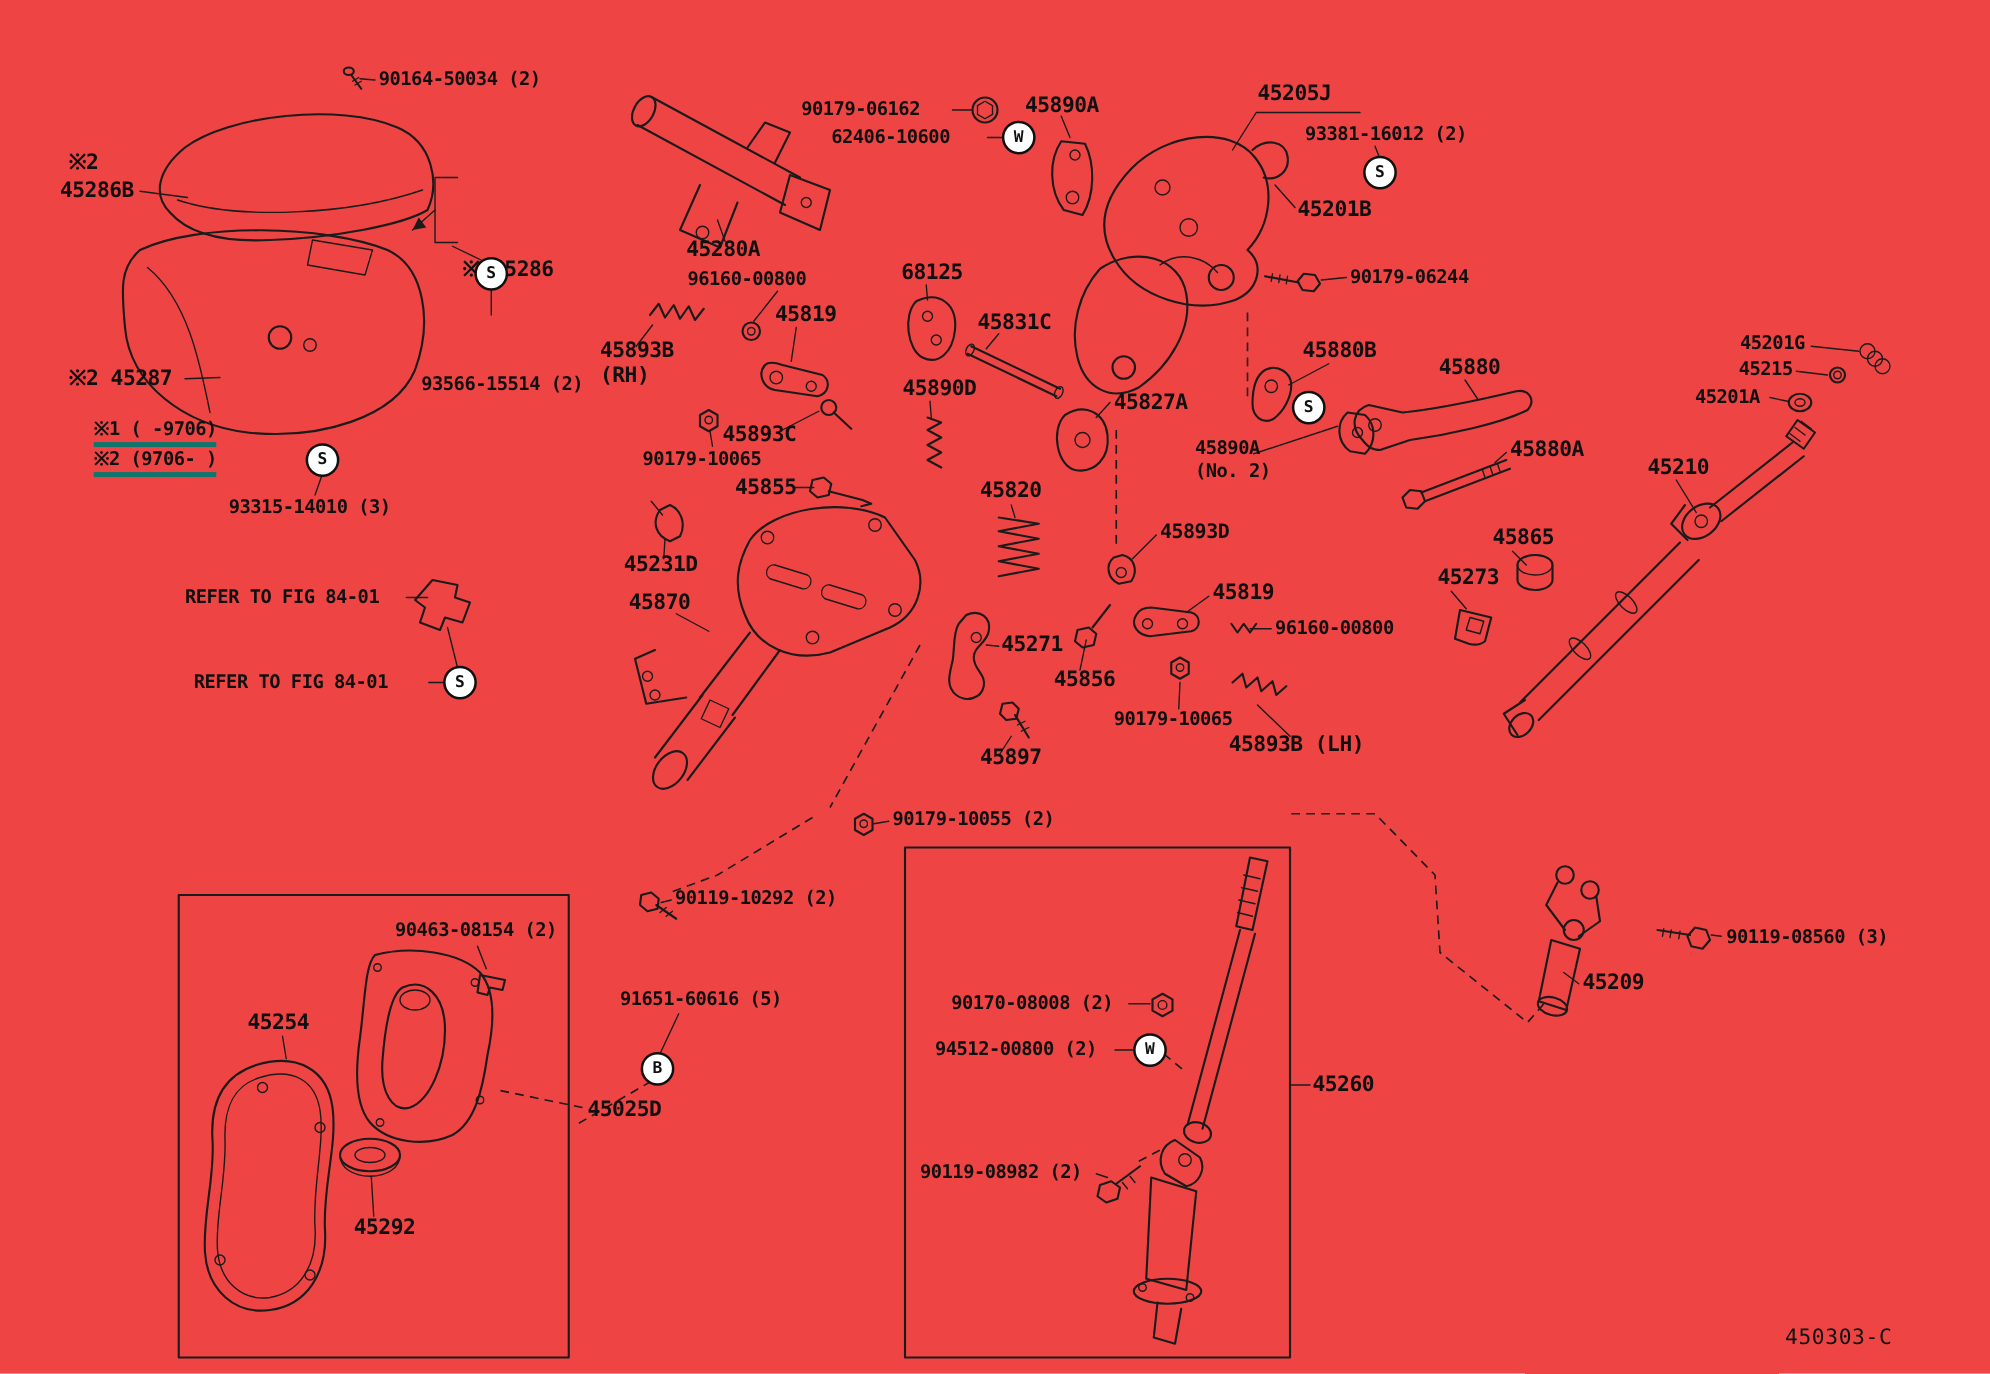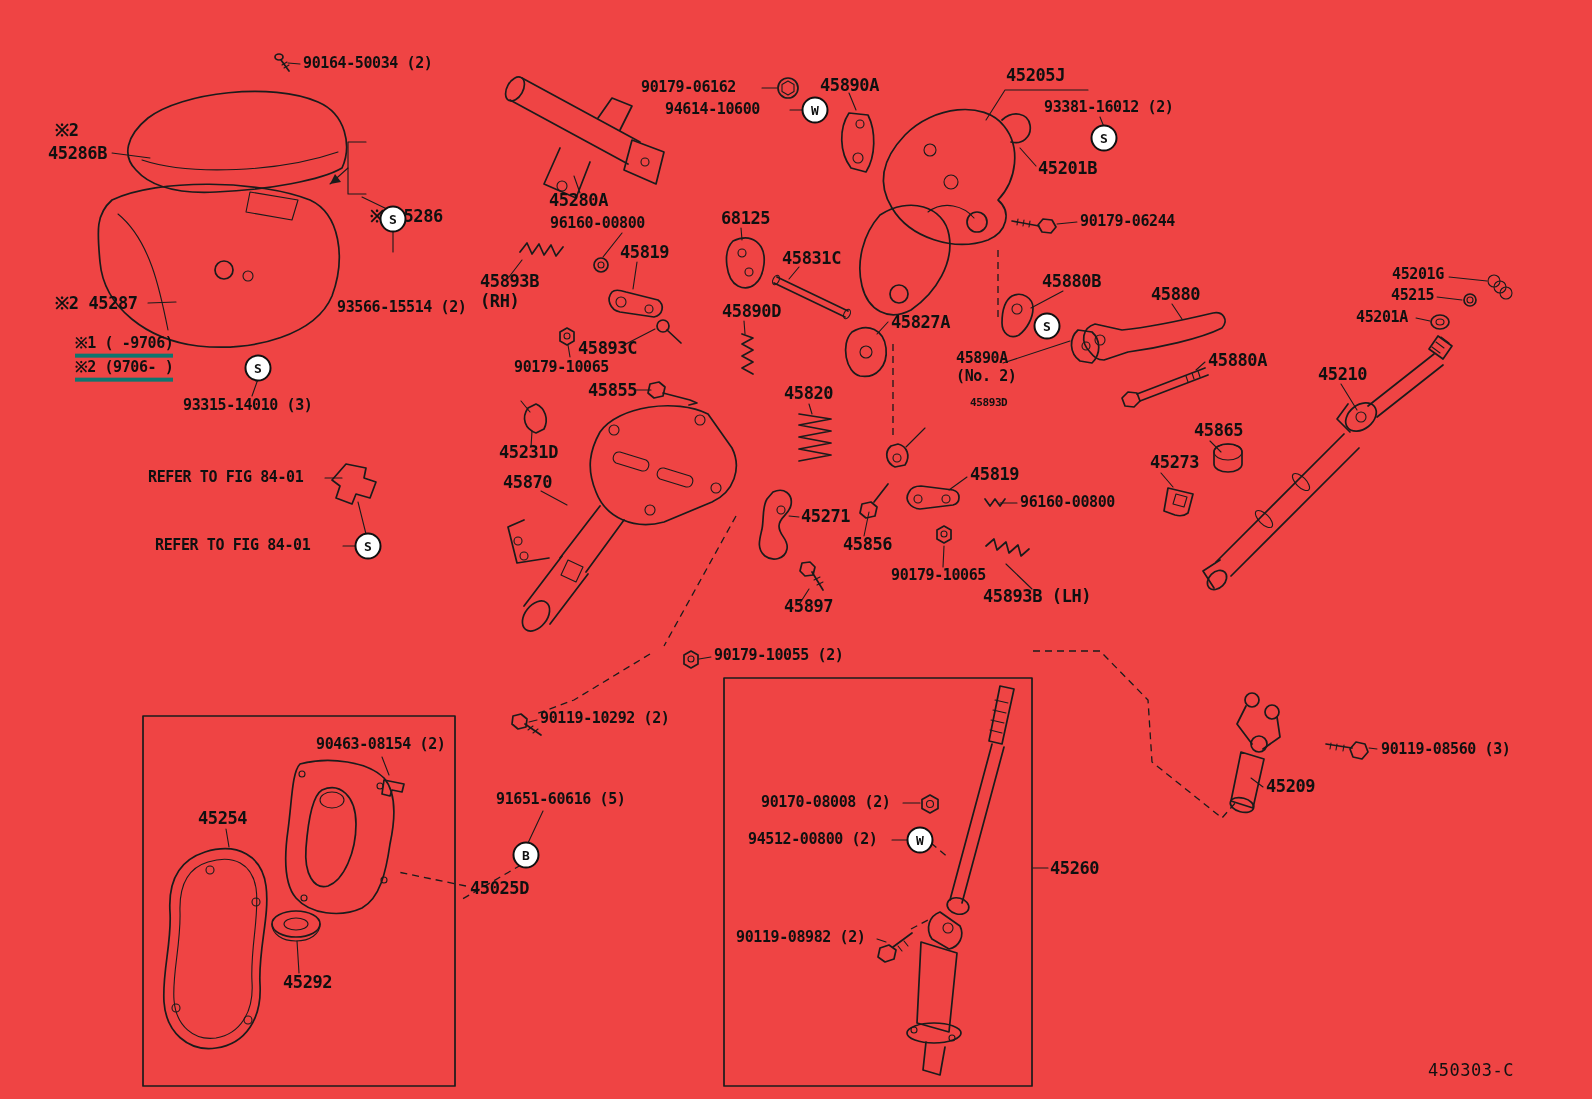--- a/index.html
+++ b/index.html
@@ -334,21 +334,21 @@
       <div class="part-label" style="left: 370px; top: 168px; font-size: 17px; margin-top: 48px;">※145286</div>
       <div class="part-label" style="left: 337px; top: 263px; font-size: 15px; margin-top: 45px;">93566-15514 (2)</div>
       <div class="part-label" style="left: 55px; top: 303px; font-size: 17px;">※2 45287</div>
       <div class="part-label ul" style="left: 75px; top: 346px; font-size: 15px;">※1 (      -9706)</div>
       <div class="part-label ul" style="left: 75px; top: 370px; font-size: 15px;">※2 (9706-      )</div>
       <div class="part-label" style="left: 183px; top: 406px; font-size: 15px;">93315-14010 (3)</div>
       <div class="part-label" style="left: 148px; top: 478px; font-size: 15px;">REFER TO FIG 84-01</div>
       <div class="part-label" style="left: 155px; top: 546px; font-size: 15px;">REFER TO FIG 84-01</div>
       <div class="part-label" style="left: 549px; top: 200px; font-size: 17px;">45280A</div>
       <div class="part-label" style="left: 641px; top: 88px; font-size: 15px;">90179-06162</div>
-      <div class="part-label" style="left: 665px; top: 110px; font-size: 15px;">94614-10600</div>
+      <div class="part-label" style="left: 665px; top: 110px; font-size: 15px;">62406-10600</div>
       <div class="part-label" style="left: 820px; top: 85px; font-size: 17px;">45890A</div>
       <div class="part-label" style="left: 1006px; top: 75px; font-size: 17px;">45205J</div>
       <div class="part-label" style="left: 1044px; top: 108px; font-size: 15px;">93381-16012 (2)</div>
       <div class="part-label" style="left: 1038px; top: 168px; font-size: 17px;">45201B</div>
       <div class="part-label" style="left: 1080px; top: 222px; font-size: 15px;">90179-06244</div>
       <div class="part-label" style="left: 550px; top: 224px; font-size: 15px;">96160-00800</div>
       <div class="part-label" style="left: 721px; top: 218px; font-size: 17px;">68125</div>
       <div class="part-label" style="left: 620px; top: 252px; font-size: 17px;">45819</div>
       <div class="part-label" style="left: 782px; top: 258px; font-size: 17px;">45831C</div>
       <div class="part-label" style="left: 480px; top: 291px; font-size: 17px;">45893B
@@ -361,21 +361,21 @@
       <div class="part-label" style="left: 1392px; top: 275px; font-size: 15px;">45201G</div>
       <div class="part-label" style="left: 1391px; top: 296px; font-size: 15px;">45215</div>
       <div class="part-label" style="left: 1356px; top: 318px; font-size: 15px;">45201A</div>
       <div class="part-label" style="left: 514px; top: 368px; font-size: 15px;">90179-10065</div>
       <div class="part-label" style="left: 588px; top: 390px; font-size: 17px;">45855</div>
       <div class="part-label" style="left: 956px; top: 368px; font-size: 15px;">45890A
 (No. 2)</div>
       <div class="part-label" style="left: 1208px; top: 360px; font-size: 17px;">45880A</div>
       <div class="part-label" style="left: 1318px; top: 374px; font-size: 17px;">45210</div>
       <div class="part-label" style="left: 784px; top: 393px; font-size: 17px;">45820</div>
-      <div class="part-label" style="left: 928px; top: 403px; font-size: 11px; margin-left: 42px;">45893D</div>
+      <div class="part-label" style="left: 928px; top: 426px; font-size: 16px;">45893D</div>
       <div class="part-label" style="left: 1194px; top: 430px; font-size: 17px;">45865</div>
       <div class="part-label" style="left: 1150px; top: 462px; font-size: 17px;">45273</div>
       <div class="part-label" style="left: 499px; top: 452px; font-size: 17px;">45231D</div>
       <div class="part-label" style="left: 503px; top: 482px; font-size: 17px;">45870</div>
       <div class="part-label" style="left: 970px; top: 474px; font-size: 17px;">45819</div>
       <div class="part-label" style="left: 1020px; top: 503px; font-size: 15px;">96160-00800</div>
       <div class="part-label" style="left: 801px; top: 516px; font-size: 17px;">45271</div>
       <div class="part-label" style="left: 843px; top: 544px; font-size: 17px;">45856</div>
       <div class="part-label" style="left: 891px; top: 576px; font-size: 15px;">90179-10065</div>
       <div class="part-label" style="left: 983px; top: 596px; font-size: 17px;">45893B (LH)</div>

